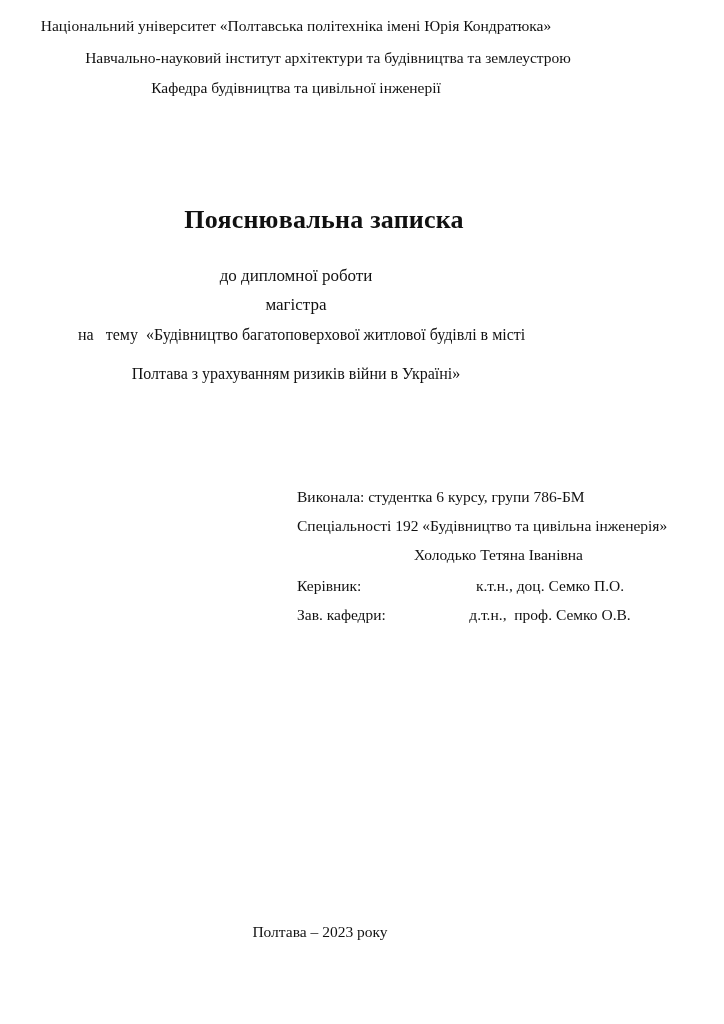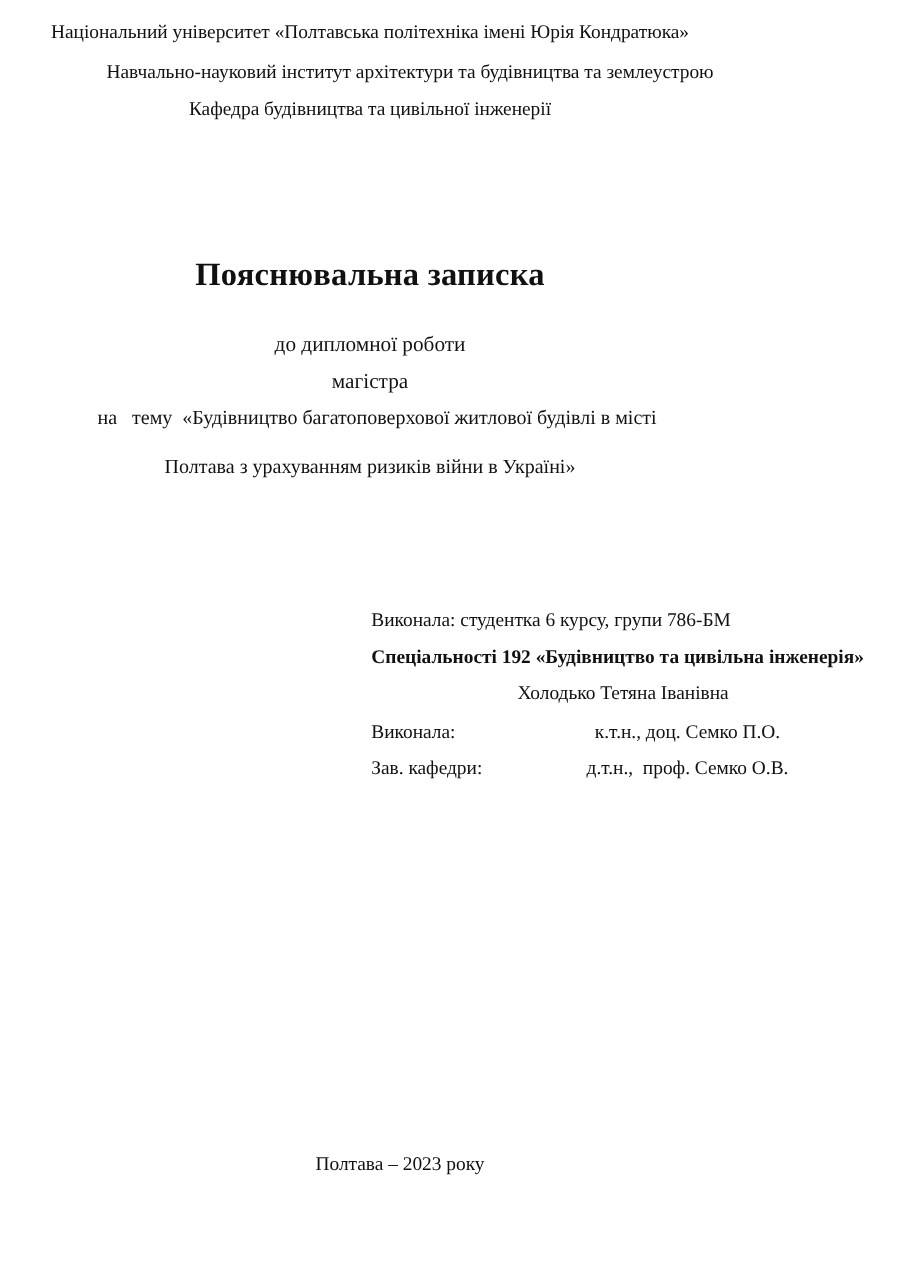--- a/index.html
+++ b/index.html
@@ -16,33 +16,33 @@
 </style>
 </head>
 <body>
 
 <div>
 
   <div class="abs center h1" style="top:17px;">Національний університет «Полтавська політехніка імені Юрія Кондратюка»</div>
   <div class="abs center h1" style="top:49px;padding-left:32px;">Навчально-науковий інститут архітектури та будівництва та землеустрою</div>
   <div class="abs center h1" style="top:79px;">Кафедра будівництва та цивільної інженерії</div>
 
-  <div class="abs center title" style="top:205px;">Пояснювальна записка</div>
+  <div class="abs center title" style="top:205px;padding-left:28px;">Пояснювальна записка</div>
 
   <div class="abs center small" style="top:266px;">до дипломної роботи</div>
   <div class="abs center small" style="top:295px;">магістра</div>
 
   <div class="abs topic" style="top:326px; left:78px; white-space:pre;">на   тему  «Будівництво багатоповерхової житлової будівлі в місті</div>
   <div class="abs center topic" style="top:365px;">Полтава з урахуванням ризиків війни в Україні»</div>
 
   <div class="abs info" style="top:488px; left:297px;">Виконала: студентка 6 курсу, групи 786-БМ</div>
-  <div class="abs info" style="top:517px; left:297px;font-weight:bold;">Спеціальності 192 «Будівництво та цивільна інженерія»</div>
+  <div class="abs info" style="top:517px; left:297px;">Спеціальності 192 «Будівництво та цивільна інженерія»</div>
   <div class="abs info right" style="top:546px; left:297px; width:403px;">Холодько Тетяна Іванівна</div>
 
-  <div class="abs info" style="top:577px; left:297px;">Виконала:</div>
+  <div class="abs info" style="top:577px; left:297px;">Керівник:</div>
   <div class="abs info right" style="top:577px; left:400px; width:300px;">к.т.н., доц. Семко П.О.</div>
 
   <div class="abs info" style="top:606px; left:297px;">Зав. кафедри:</div>
   <div class="abs info right" style="top:606px; left:400px; width:300px; white-space:pre;">д.т.н.,  проф. Семко О.В.</div>
 
   <div class="abs center h1" style="top:923px; left:24px;">Полтава – 2023 року</div>
 
 </div>
 
 </body></html>

